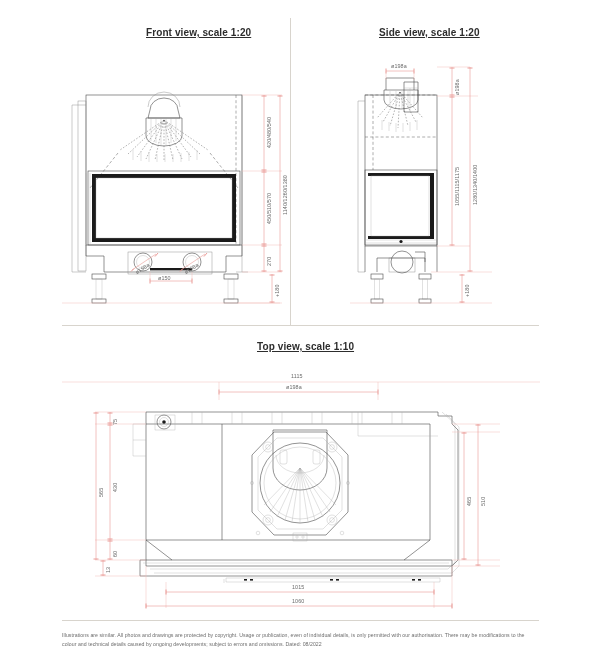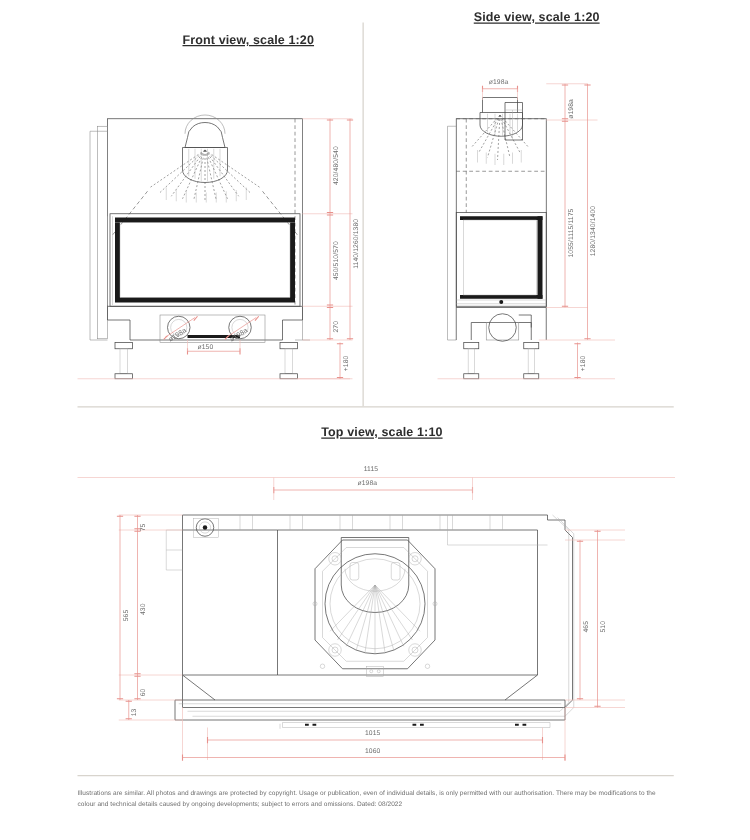--- a/index.html
+++ b/index.html
@@ -23,21 +23,21 @@
   .view-title {
     position: absolute;
     font-size: 10px;
     font-weight: bold;
     color: #2d2d2d;
     letter-spacing: 0.1px;
     white-space: nowrap;
     text-decoration: underline;
   }
   #front-title { left: 146px; top: 27px; }
-  #side-title  { left: 379px; top: 9px; }
+  #side-title  { left: 379px; top: 27px; }
   #top-title   { left: 257px; top: 341px; text-align: right; }
 
   
   .h-divider {
     position: absolute;
     left: 62px;
     width: 477px;
     height: 1px;
     background: #d8d4cd;
   }

